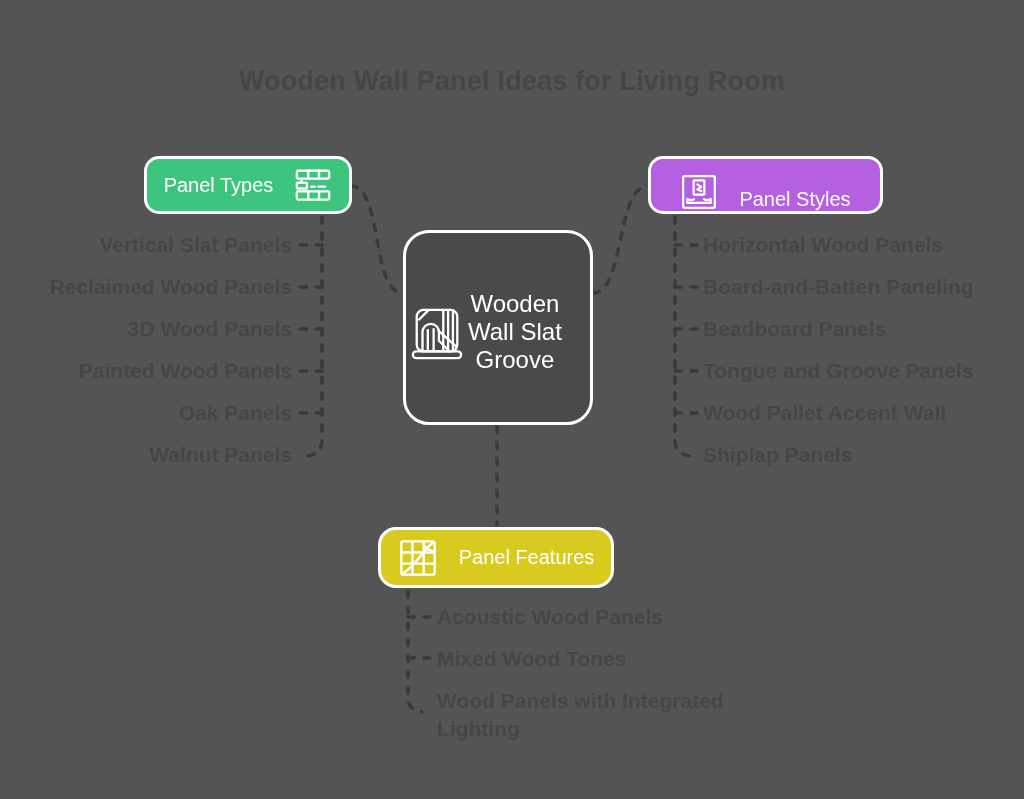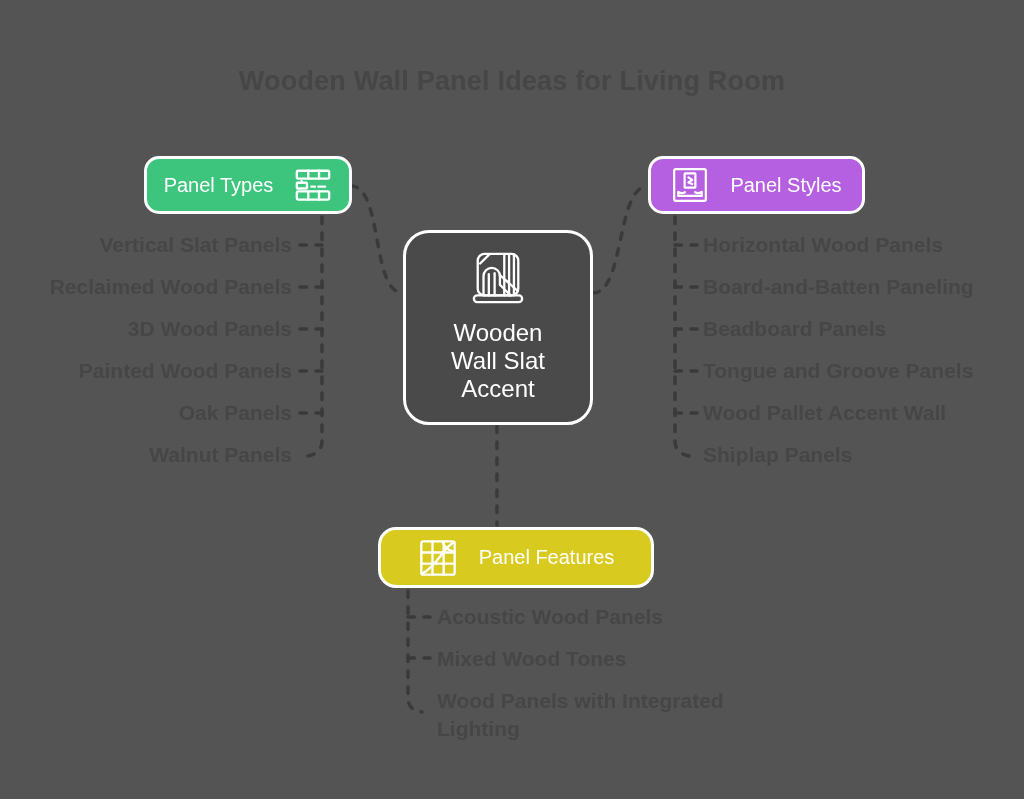--- a/index.html
+++ b/index.html
@@ -20,21 +20,21 @@
   }
   .branch-node{
     position:absolute;display:flex;align-items:center;justify-content:center;gap:21px;
     background:var(--node,#888);border:3.5px solid #fff;border-radius:15px;
     color:#fff;font-size:20px;
   }
   .branch-node .icon{display:flex;align-items:center;justify-content:center;}
   .center-node{
     position:absolute;left:403px;top:230px;width:190px;height:195px;
     background:var(--center,#4A4A4A);border:3.5px solid #fff;border-radius:26px;
-    display:flex;flex-direction:column;align-items:center;
+    display:flex;align-items:center;
     color:#fff;
   }
   .center-node .icon{margin-top:18px;}
   .center-text{margin-top:8px;text-align:center;font-size:24px;line-height:28px;font-weight:400;}
   .item{
     position:absolute;height:28px;line-height:28px;
     font-size:21px;font-weight:bold;color:var(--muted,#464646);white-space:nowrap;
   }
   .item.left-col{left:20px;width:272px;text-align:right;}
   .item.right-col{left:703px;text-align:left;}
@@ -80,35 +80,35 @@
         <line x1="4.8" y1="10.6" x2="4.8" y2="9.6"></line>
         <line x1="11" y1="13" x2="13.2" y2="13"></line>
           <line x1="15.4" y1="13" x2="19.6" y2="13"></line>
         <rect x="1.8" y="16" width="20.4" height="5.2" rx="0.8"></rect>
         <line x1="9" y1="16" x2="9" y2="21.2"></line>
           <line x1="15.8" y1="16" x2="15.8" y2="21.2"></line>
       </svg>
     </span>
   </div>
 
-  <div class="branch-node" style="left: 648px; top: 156px; width: 217px; height: 58px; --node: #B560E0;">
+  <div class="branch-node" style="left: 648px; top: 156px; width: 235px; height: 58px; align-items: flex-end; --node: #B560E0;">
     <span class="icon">
       <svg width="38" height="38" viewBox="0 0 24 24" fill="none" stroke="#fff" stroke-width="1.4" stroke-linecap="round" stroke-linejoin="round">
         <rect x="2" y="2" width="20" height="20" rx="1"></rect>
         <rect x="8.6" y="4.6" width="6.8" height="9" rx="0.4"></rect>
         <path d="M11 7.2 l2.4 1.6 -2.4 1.6 2.4 1"></path>
         <path d="M4.6 18.8 v-2.4 c1.6 1 3 1 4.2 0.2"></path>
         <path d="M19.4 18.8 v-2.4 c-1.6 1 -3 1 -4.2 0.2"></path>
         <line x1="4.6" y1="18.8" x2="19.4" y2="18.8"></line>
       </svg>
     </span>
     <span>Panel Styles</span>
   </div>
 
-  <div class="branch-node" style="left: 378px; top: 527px; width: 276px; height: 61px; border-radius: 18px; --node: #D9CA20;">
+  <div class="branch-node" style="left: 378px; top: 527px; width: 236px; height: 61px; border-radius: 18px; --node: #D9CA20;">
     <span class="icon">
       <svg width="40" height="40" viewBox="0 0 24 24" fill="none" stroke="#fff" stroke-width="1.4" stroke-linecap="round" stroke-linejoin="round">
         <rect x="2" y="2" width="20" height="20" rx="1.2"></rect>
         <line x1="8.7" y1="2" x2="8.7" y2="22"></line>
           <line x1="15.4" y1="2" x2="15.4" y2="22"></line>
         <line x1="2" y1="8.7" x2="22" y2="8.7"></line>
           <line x1="2" y1="15.4" x2="22" y2="15.4"></line>
         <path d="M3 21 C 9 18 13 11 16.5 7 C 18 5.2 19.5 3.6 21.6 2.6"></path>
         <path d="M14.8 2.2 C 15.6 5 18.2 7.6 21.8 8.4"></path>
       </svg>
@@ -128,21 +128,21 @@
         <path d="M38.5 3.5 V46"></path>
           <path d="M43.5 3.5 V46"></path>
           <path d="M48.5 3.5 V46"></path>
         <path d="M34 25 L52 41"></path>
           <path d="M34 35 L45 46"></path>
       </svg>
     </span>
     <div class="center-text">
       <div>Wooden</div>
       <div>Wall Slat</div>
-      <div>Accent</div>
+      <div>Groove</div>
     </div>
   </div>
 
   <div class="item left-col" style="top:231px">Vertical Slat Panels</div>
   <div class="item left-col" style="top:273px">Reclaimed Wood Panels</div>
   <div class="item left-col" style="top:315px">3D Wood Panels</div>
   <div class="item left-col" style="top:357px">Painted Wood Panels</div>
   <div class="item left-col" style="top:399px">Oak Panels</div>
   <div class="item left-col" style="top:441px">Walnut Panels</div>
 

